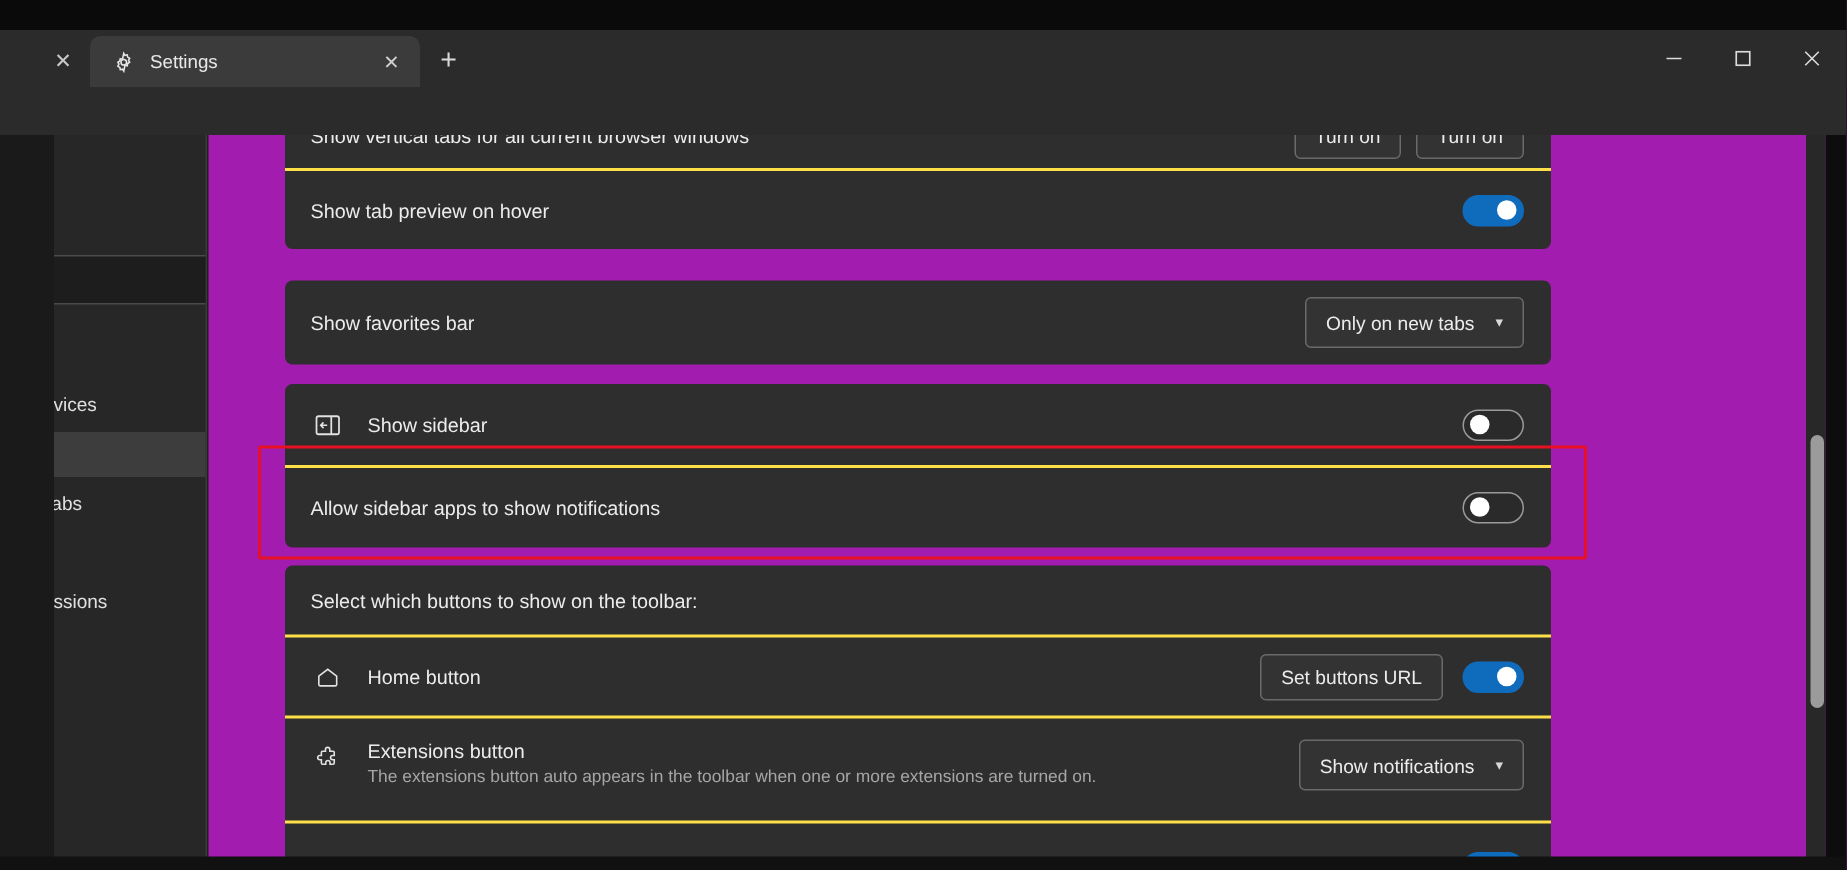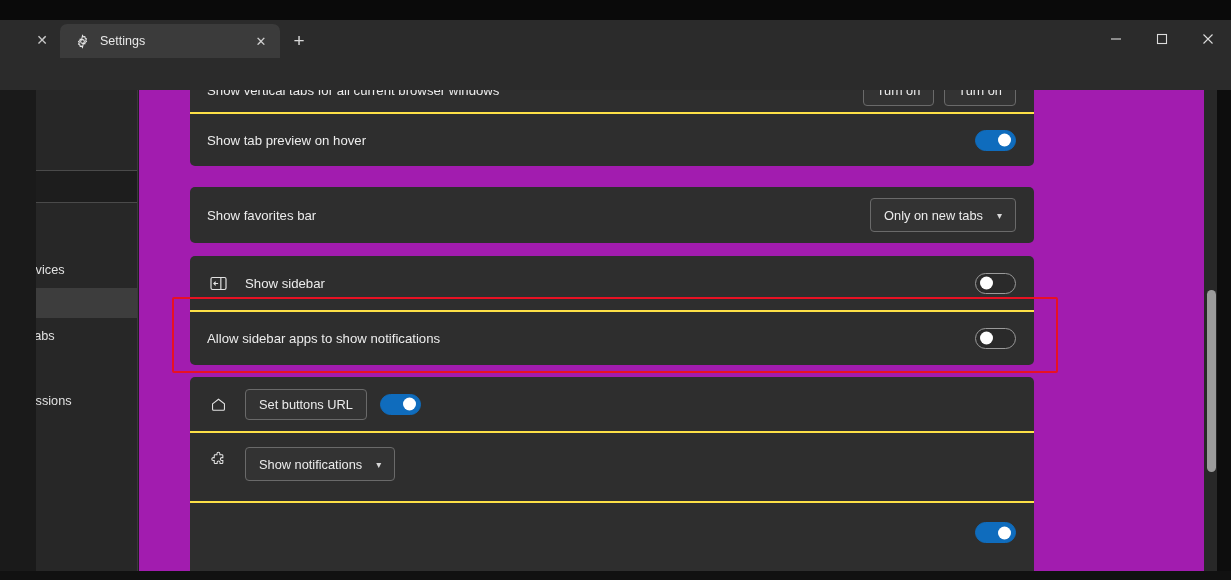--- a/index.html
+++ b/index.html
@@ -367,37 +367,45 @@
         </div>
         <div class="row" style="height:54px;">
           <div class="row-label">Allow sidebar apps to show notifications</div>
           <div class="toggle off">
               <span class="knob"></span>
             </div>
         </div>
       </div>
 
       <div class="card" style="top:287px; height:205px;">
+        <div class="row" style="height:46px;">
+          <div class="row-label" style="font-size:13.2px">Select which buttons to show on the toolbar:</div>
+        </div>
         <div class="row" style="height:54px;">
           <span class="row-icon">
             <svg width="17" height="17" viewBox="0 0 20 20" fill="none" stroke="#e2e2e2" stroke-width="1.25">
               <path d="M3 9.2l7-5.4 7 5.4v6.4a1.2 1.2 0 0 1-1.2 1.2H4.2A1.2 1.2 0 0 1 3 15.6z"></path>
             </svg>
           </span>
+          <div class="row-label">Home button</div>
           <button class="btn" style="margin-right:13px">Set buttons URL</button>
           <div class="toggle on">
               <span class="knob"></span>
             </div>
         </div>
         <div class="row" style="height:70px; align-items:flex-start; padding-top:14px;">
           <span class="row-icon" style="margin-top:1px">
             <svg width="17" height="17" viewBox="0 0 20 20" fill="none" stroke="#e2e2e2" stroke-width="1.25">
               <path d="M8.2 3.2a1.7 1.7 0 1 1 3.4 0v1.3h2.6c.5 0 .9.4.9.9v2.4h-1.2a1.7 1.7 0 1 0 0 3.4h1.2v2.6c0 .5-.4.9-.9.9h-2.4v-1.2a1.7 1.7 0 1 0-3.4 0v1.2H5.9c-.5 0-.9-.4-.9-.9v-2.6H3.8a1.7 1.7 0 1 1 0-3.4H5V5.4c0-.5.4-.9.9-.9h2.3z"></path>
             </svg>
           </span>
+          <div style="flex:1">
+            <div class="row-label">Extensions button</div>
+            <div class="row-sub">The extensions button auto appears in the toolbar when one or more extensions are turned on.</div>
+          </div>
           <div class="select">
             <span>Show notifications</span>
             <span class="chev">▾</span>
           </div>
         </div>
         <div class="row" style="height:35px;">
           <div class="row-label"></div>
           <div class="toggle on" style="margin-top:26px">
               <span class="knob"></span>
             </div>

